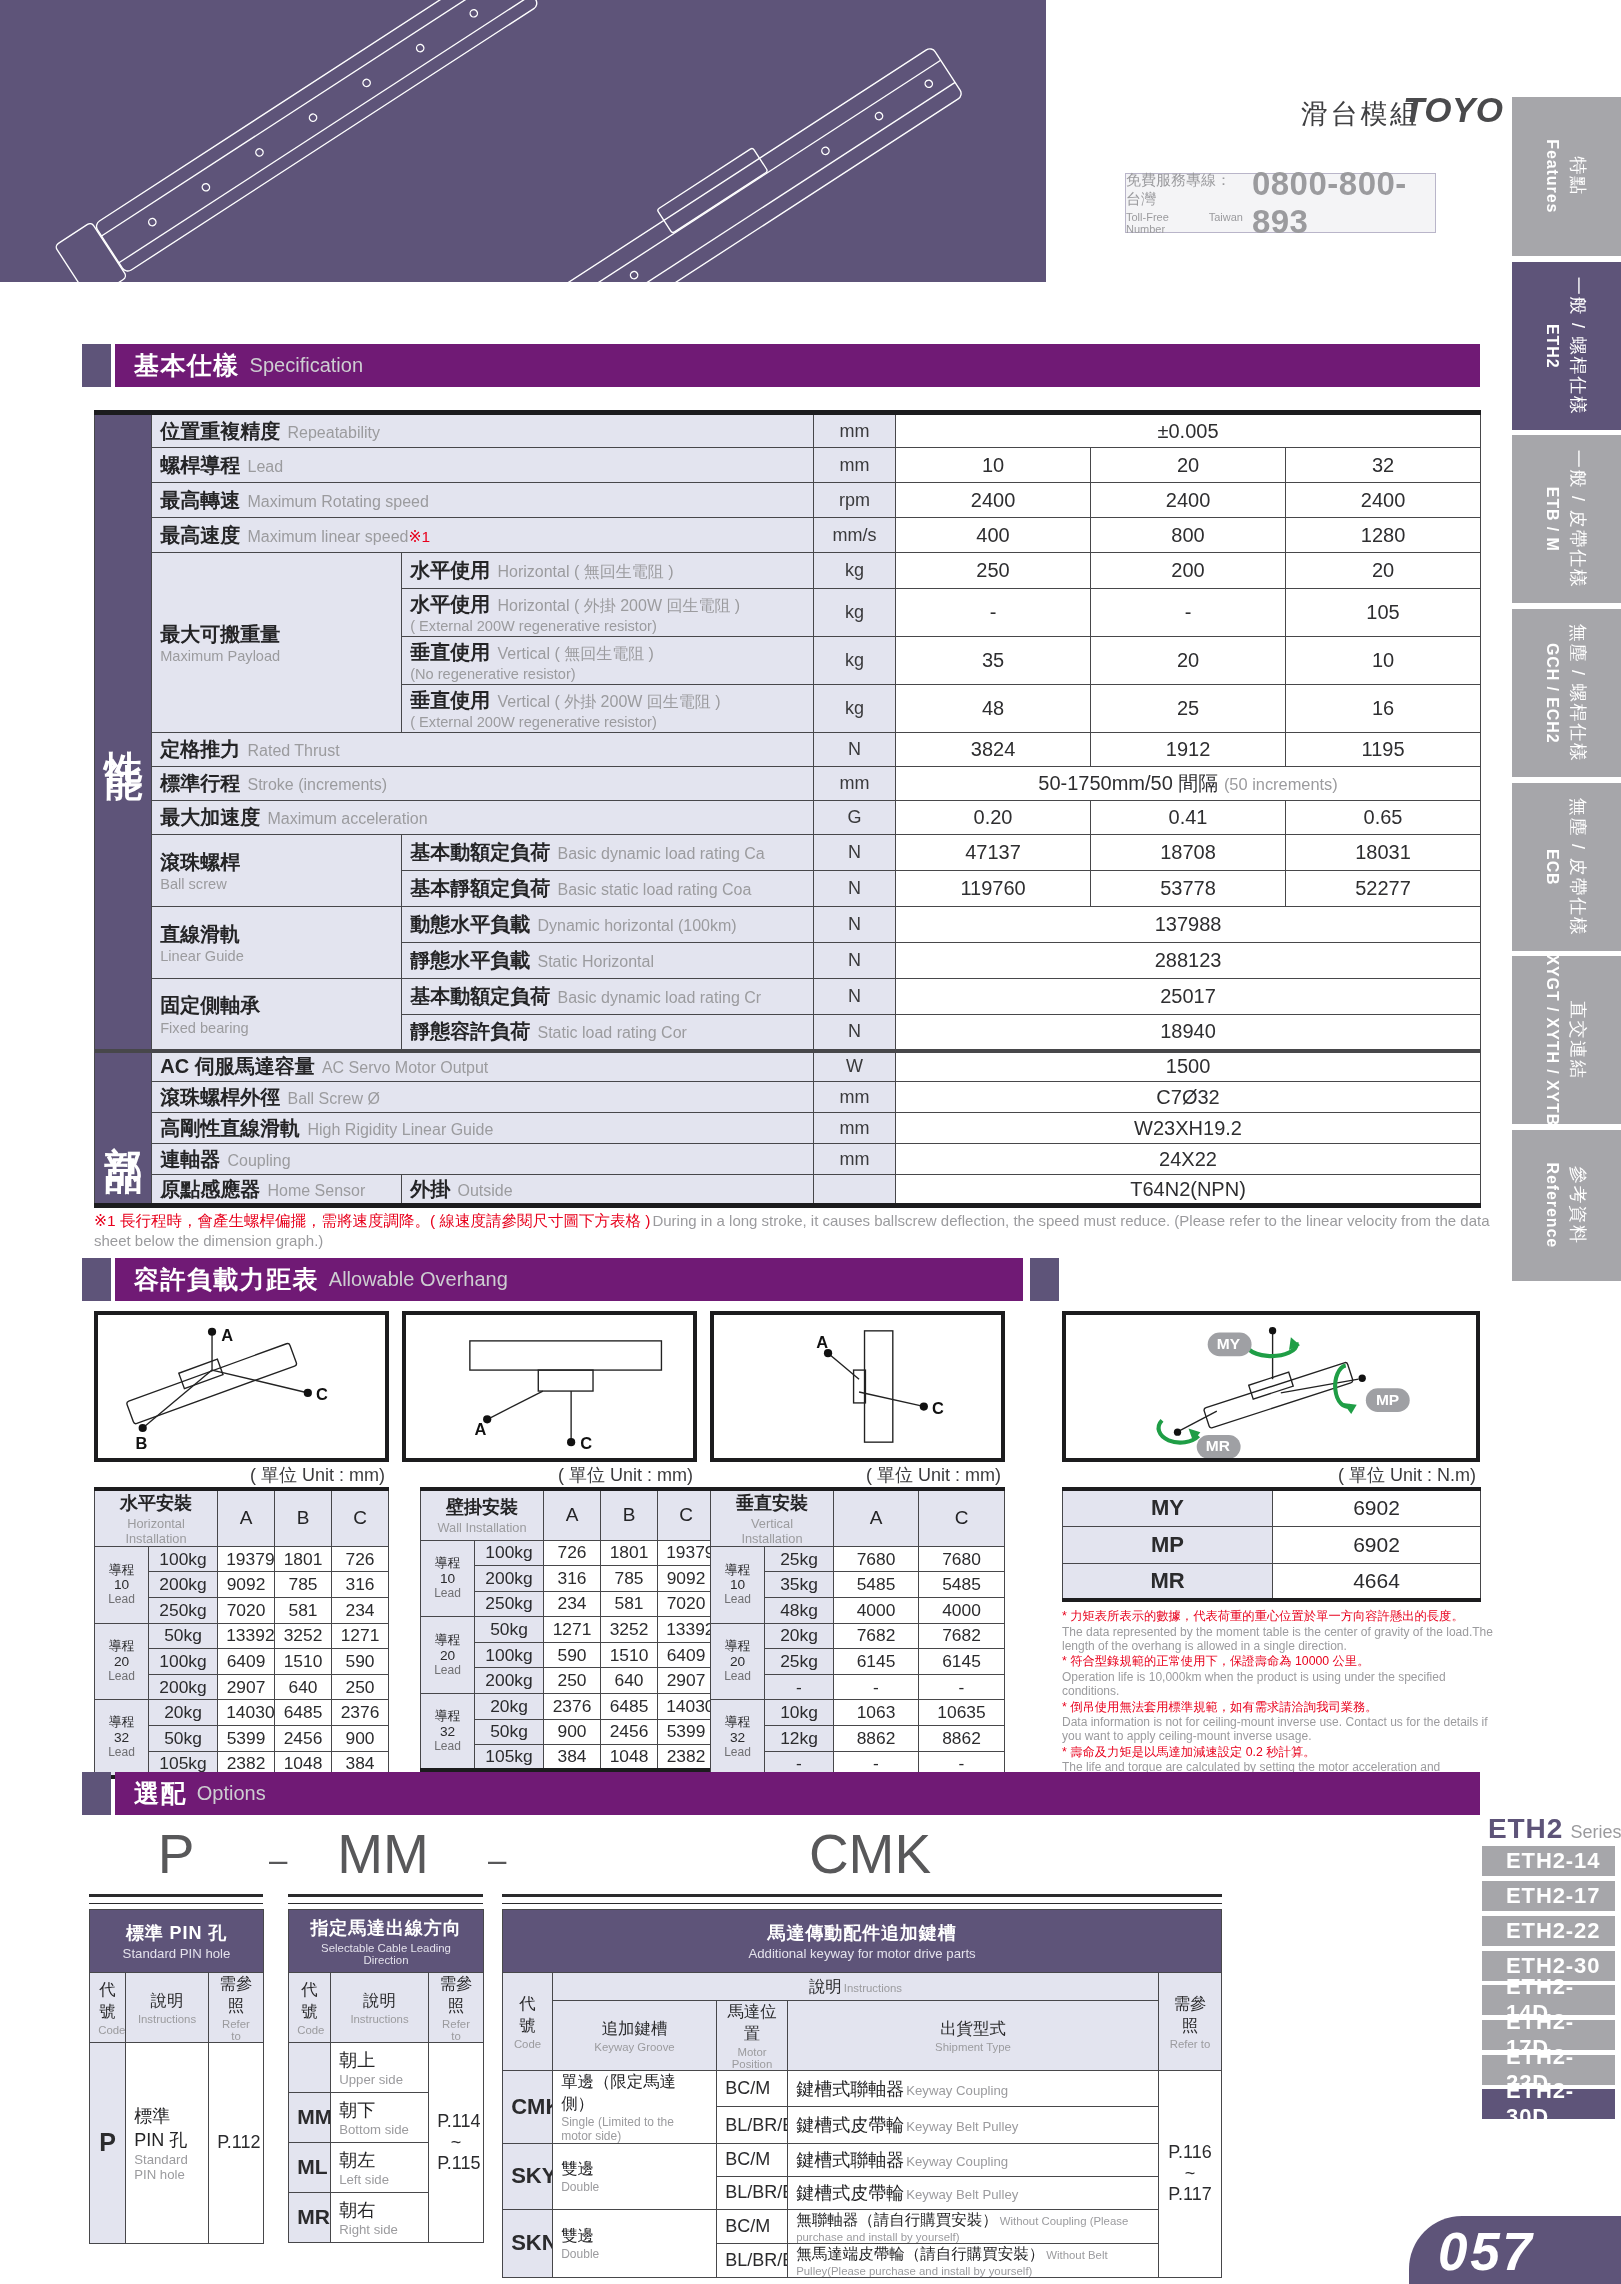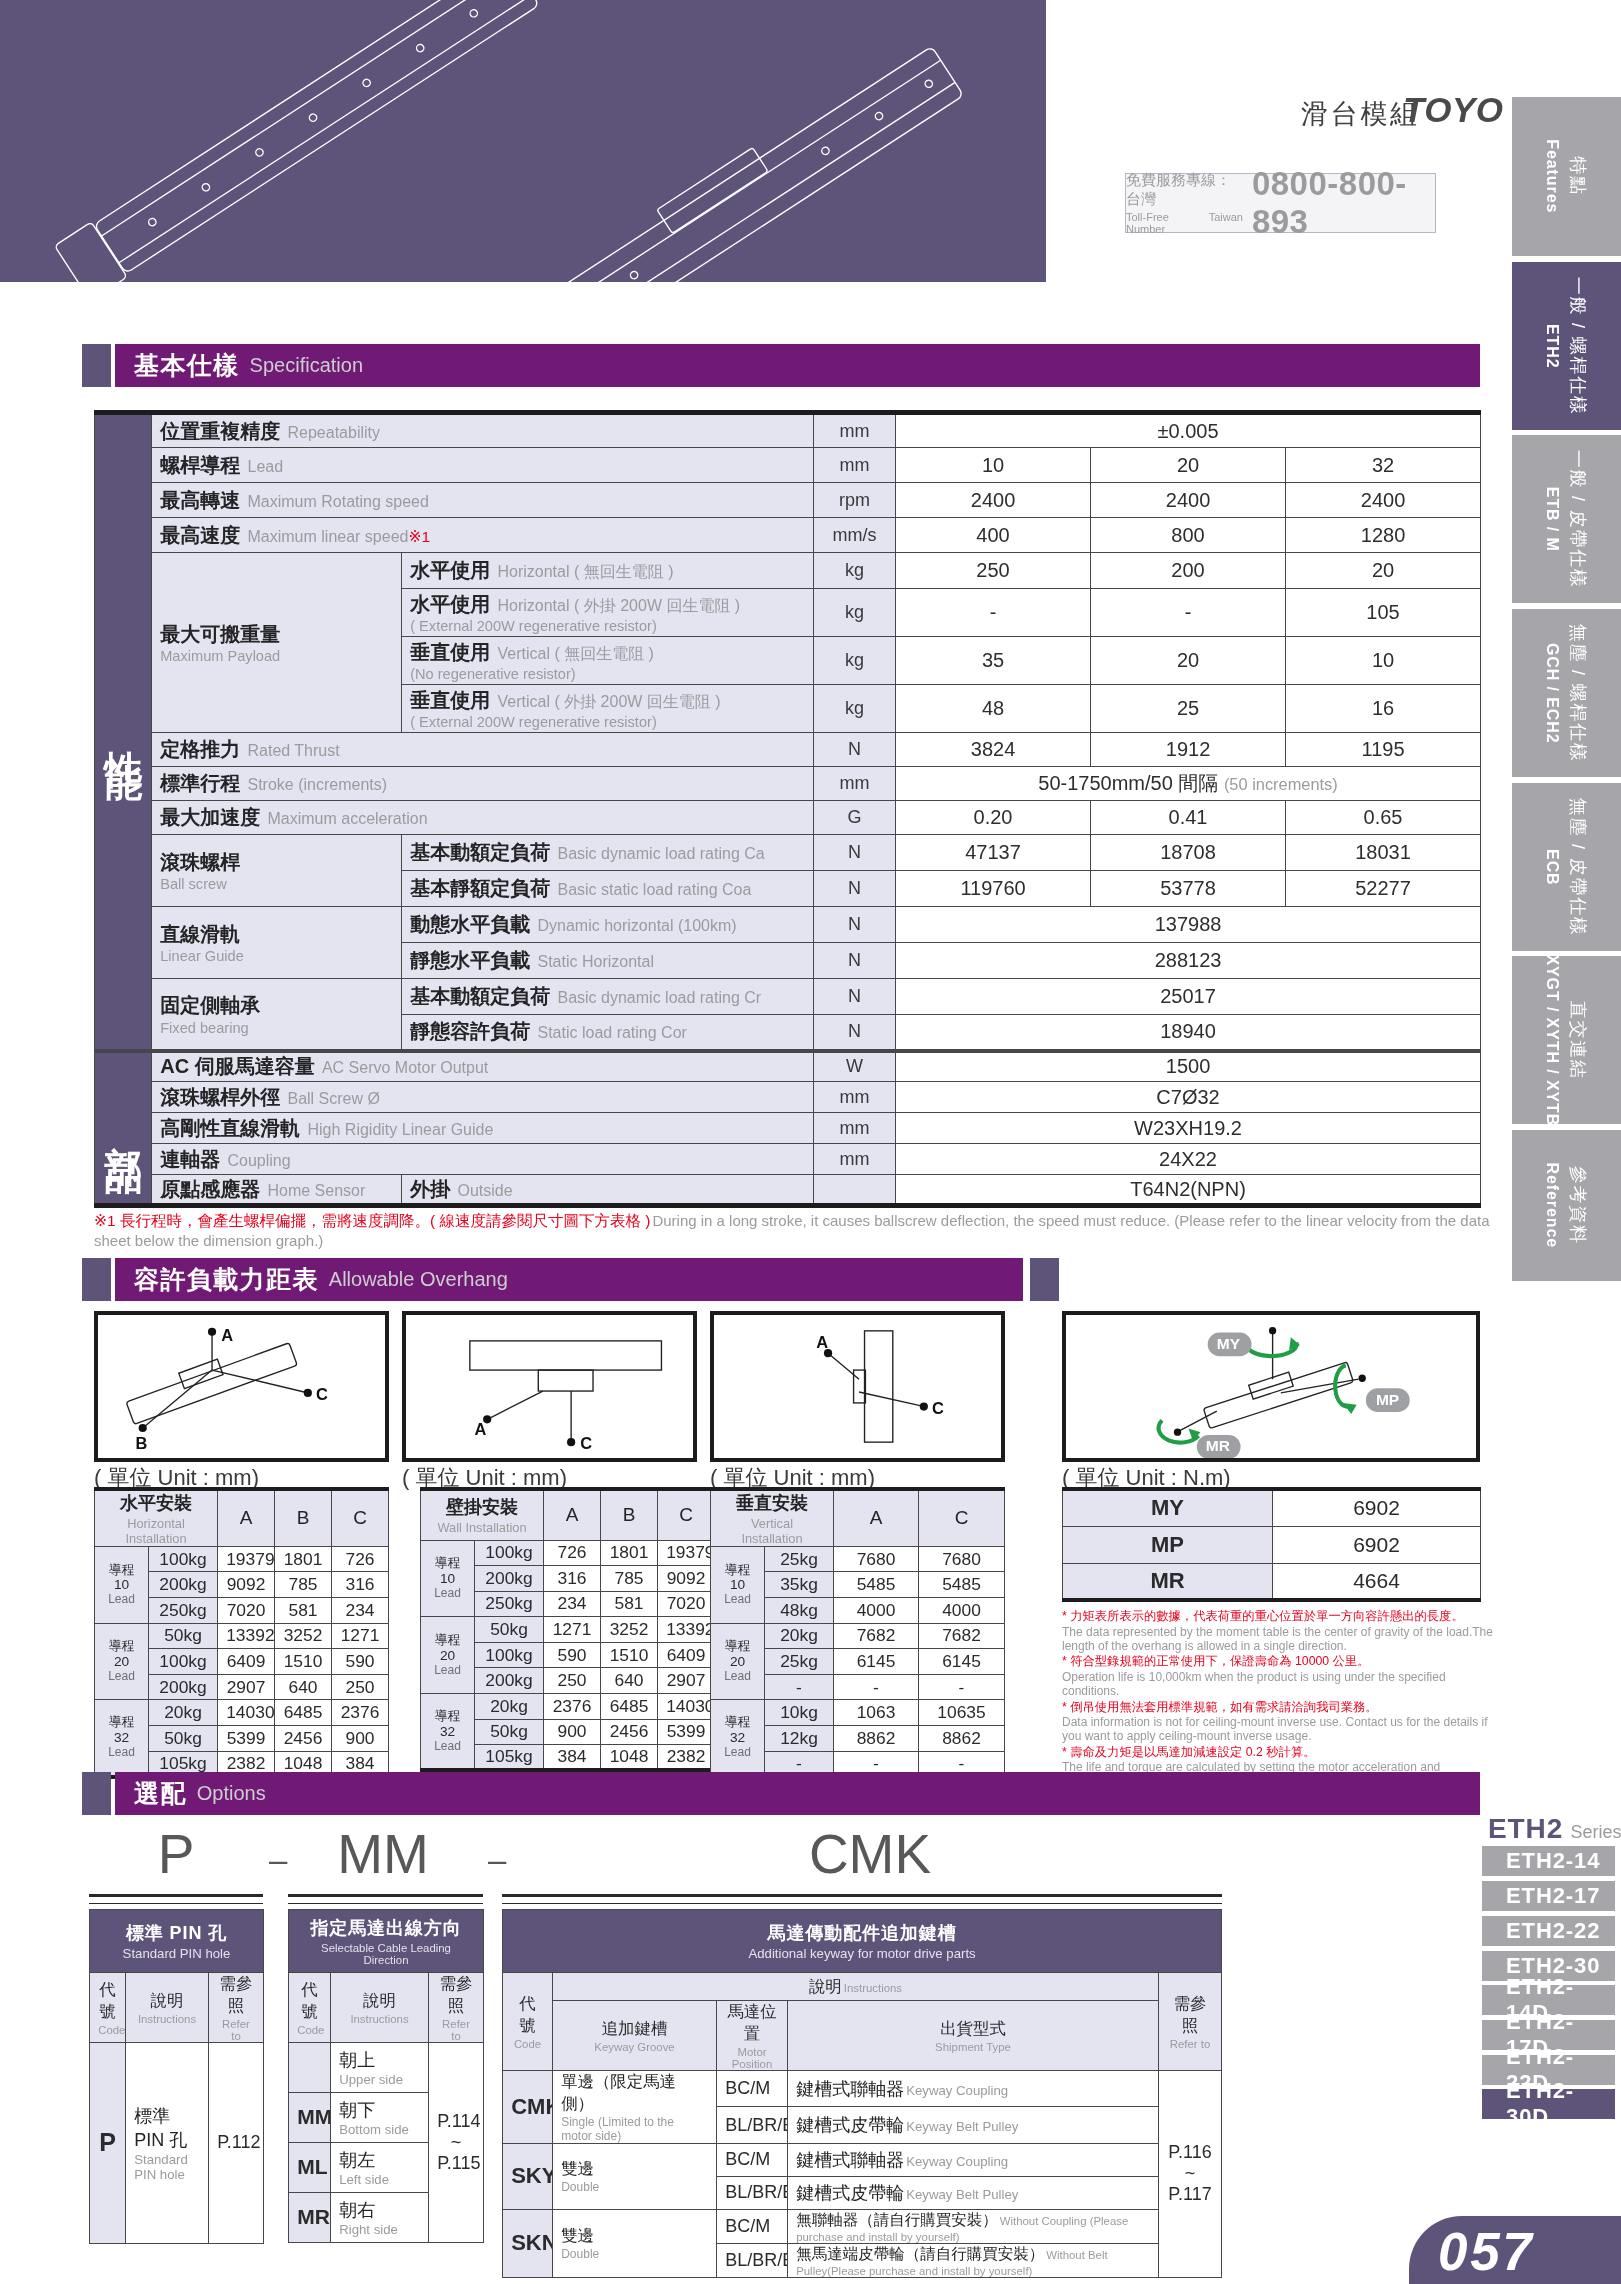--- a/index.html
+++ b/index.html
@@ -54,21 +54,21 @@
   .ovg div{line-height:1.15;}
   .ovg .g1{font-size:12.8px;}
   .ovg .g2{font-size:13.7px;}
   .ovg .g3{font-size:12px;color:#6f6f72;}
   .ovw{background:#e3e4ef;text-align:center;font-size:17.4px;}
   .ovv{text-align:center;font-size:17.4px;}
   
   .mt td{height:37px;}
   .mlab{background:#e3e4ef;text-align:center;font-size:22px;font-weight:700;}
   .mval{text-align:center;font-size:21px;}
-  .unitlab{font-size:22px;color:#3b3b3d;}
+  .unitlab{font-size:18px;color:#3b3b3d;text-align:right;}
   
   .nred{color:#e8001c;font-size:12.3px;line-height:15.5px;}
   .ngray{color:#9b9b9e;font-size:12px;line-height:14px;margin-bottom:1.8px;}
   
   .optformula{font-size:55px;color:#58585a;transform:translateX(-50%);white-space:nowrap;}
   .optdash{font-size:33px;color:#58585a;}
   .uline{height:6px;border-top:3.2px solid #2a2a2c;border-bottom:1.4px solid #2a2a2c;}
   .opthead{background:#5e5479;color:#fff;text-align:center;}
   .opthead .ocn{font-size:18px;font-weight:600;letter-spacing:0.9px;}
   .opthead .oen{font-size:13.2px;margin-top:1.8px;color:#e4e2ec;}

